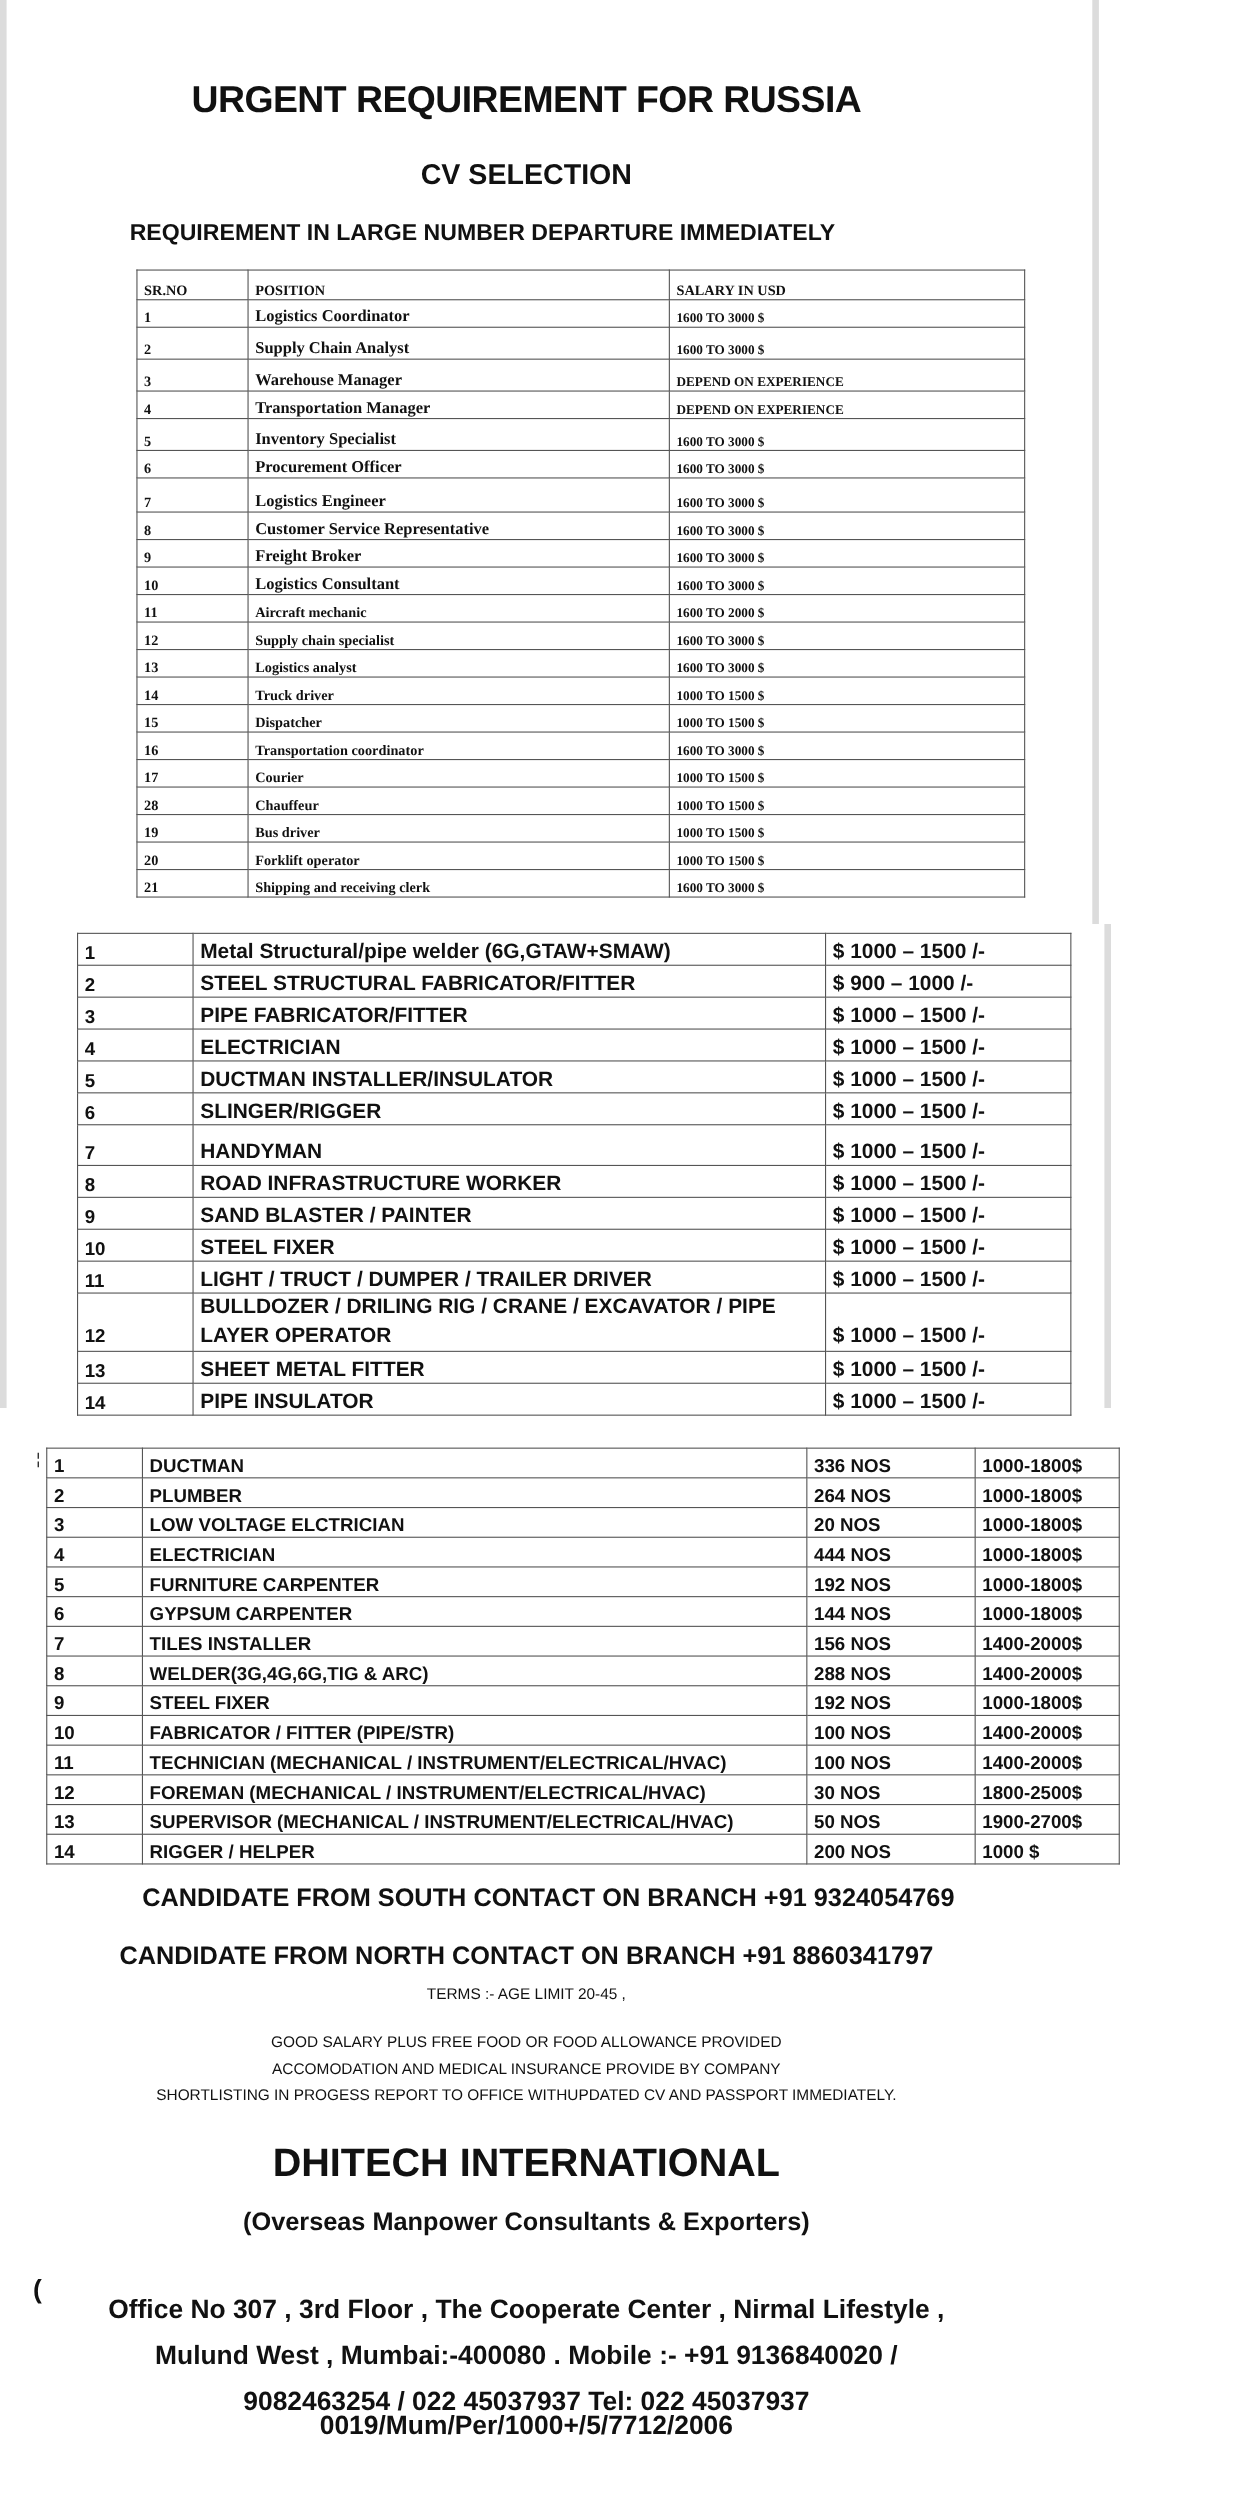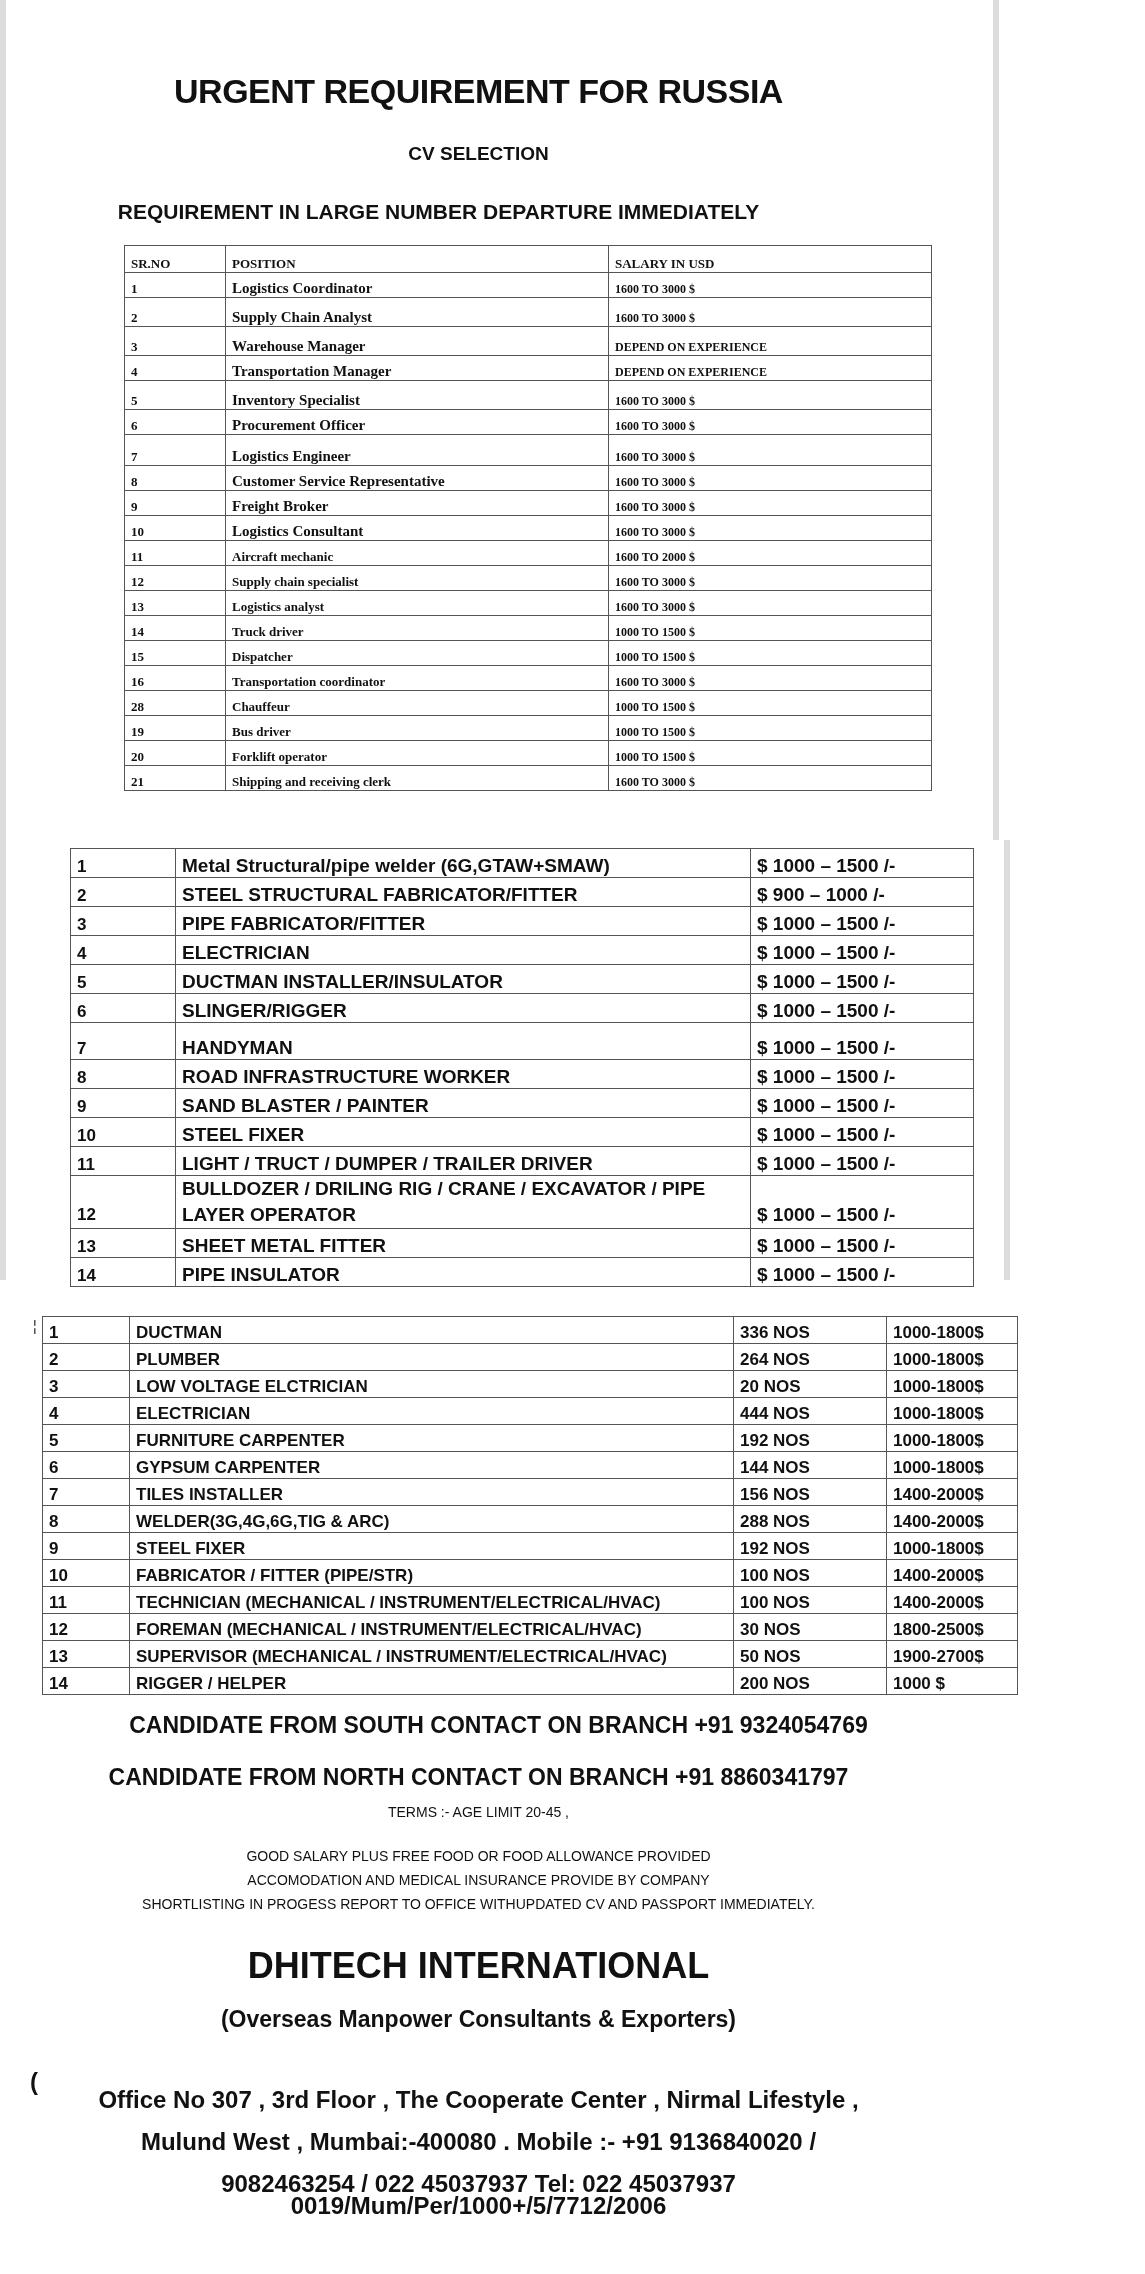--- a/index.html
+++ b/index.html
@@ -2,21 +2,21 @@
 <html><head>
 <meta charset="utf-8">
 <style>
   html,body{margin:0;padding:0;background:#ffffff;}
   body{width:1145px;height:2274px;position:relative;overflow:hidden;font-family:"Liberation Sans",sans-serif;color:#111;}
   .edge-left{position:absolute;left:0;top:0;width:6px;height:1280px;background:#dcdcdc;}
   .edge-right{position:absolute;left:993px;top:0;width:6px;height:840px;background:#dcdcdc;}
   .edge-right2{position:absolute;left:1004px;top:840px;width:6px;height:440px;background:#dcdcdc;}
   .center{position:absolute;left:0;width:957px;text-align:center;font-weight:bold;}
   .t1{top:72px;font-size:34px;letter-spacing:-0.5px;}
-  .t2{top:143px;font-size:19px;}
+  .t2{top:143px;font-size:26px;}
   .t3{top:200px;font-size:21px;left:-40px;}
   table{border-collapse:collapse;position:absolute;background:#fff;}
   td{border:1.5px solid #555;padding:0 6px;vertical-align:bottom;font-weight:bold;white-space:nowrap;}
   
   #tbl1{left:124px;top:245px;width:808px;font-size:13px;font-family:Liberation Serif, serif;}
   #tbl1 td{height:24px;}
   #tbl1 td.c1{width:88px;}
   #tbl1 td.c2{width:370px;font-size:15px;}
   #tbl1 td.c2.small{font-size:13px;}
   #tbl1 td.c3{font-size:12px;}
@@ -143,20 +143,25 @@
         <td class="c1">15</td>
         <td class="c2 small">Dispatcher</td>
         <td class="c3">1000 TO 1500 $</td>
       </tr>
     <tr>
         <td class="c1">16</td>
         <td class="c2 small">Transportation coordinator</td>
         <td class="c3">1600 TO 3000 $</td>
       </tr>
     <tr>
+        <td class="c1">17</td>
+        <td class="c2 small">Courier</td>
+        <td class="c3">1000 TO 1500 $</td>
+      </tr>
+    <tr>
         <td class="c1">28</td>
         <td class="c2 small">Chauffeur</td>
         <td class="c3">1000 TO 1500 $</td>
       </tr>
     <tr>
         <td class="c1">19</td>
         <td class="c2 small">Bus driver</td>
         <td class="c3">1000 TO 1500 $</td>
       </tr>
     <tr>

